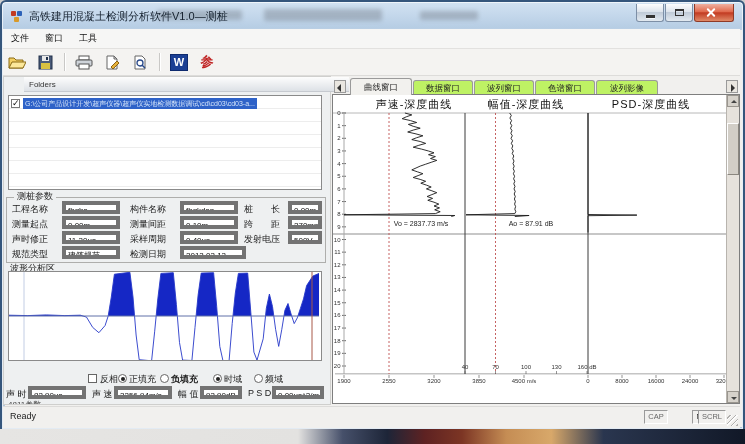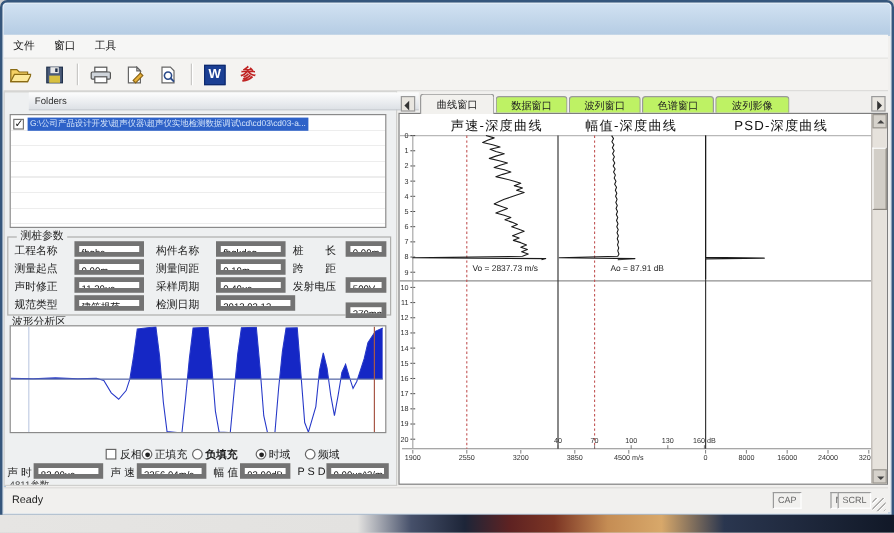--- a/index.html
+++ b/index.html
@@ -83,20 +83,43 @@
         background:repeating-linear-gradient(135deg,transparent 0 2px,#b0afad 2px 3px,#fdfdfd 3px 4px);}
   
   .desk{position:absolute;left:0;top:429px;width:745px;height:15px;
         background:linear-gradient(90deg,#e6e5e3 0,#e3e2e0 40%,#46506a 46%,#1d2538 52%,#5e2222 57%,#7c3524 62%,#c58d54 68%,#d8a86a 74%,#2a364f 81%,#111827 100%);}
   svg{display:block;font-family:inherit;}
 </style>
 </head>
 <body>
 
 <div class="win">
+  <div class="titlebar">
+    <div class="blob" style="left:155px;top:8px;width:85px;height:10px;"></div>
+    <div class="blob" style="left:262px;top:7px;width:118px;height:12px;"></div>
+    <div class="blob" style="left:418px;top:9px;width:58px;height:9px;"></div>
+    <div class="appicon">
+        <i class="a"></i>
+        <i class="b"></i>
+        <i class="c"></i>
+      </div>
+    <div class="title">高铁建用混凝土检测分析软件V1.0—测桩</div>
+    <div class="capbtns">
+      <div class="capbtn">
+          <div class="glyph-min"></div>
+        </div>
+      <div class="capbtn">
+          <div class="glyph-max"></div>
+        </div>
+      <div class="capbtn close">
+          <div class="glyph-x1"></div>
+          <div class="glyph-x2"></div>
+        </div>
+    </div>
+  </div>
   <div class="client"></div>
 </div>
 
 <div class="menubar">
   <span class="menuitem">文件</span>
   <span class="menuitem">窗口</span>
   <span class="menuitem">工具</span>
 </div>
 
 <div class="toolbar">
@@ -164,21 +187,21 @@
 <div class="lbl" style="left:130px;top:203px;">构件名称</div>
 <div class="fld" style="left:180px;top:201px;width:58px;">fhgkdsg</div>
 <div class="lbl" style="left:244px;top:203px;">桩　　长</div>
 <div class="fld" style="left:288px;top:201px;width:34px;">0.00m</div>
 
 <div class="lbl" style="left:12px;top:218px;">测量起点</div>
 <div class="fld" style="left:62px;top:216px;width:58px;">0.00m</div>
 <div class="lbl" style="left:130px;top:218px;">测量间距</div>
 <div class="fld" style="left:180px;top:216px;width:58px;">0.10m</div>
 <div class="lbl" style="left:244px;top:218px;">跨　　距</div>
-<div class="fld" style="left:288px;top:216px;width:34px;margin-top:36px;">270mm</div>
+<div class="fld" style="left:288px;top:216px;width:34px;">270mm</div>
 
 <div class="lbl" style="left:12px;top:233px;">声时修正</div>
 <div class="fld" style="left:62px;top:231px;width:58px;">11.30us</div>
 <div class="lbl" style="left:130px;top:233px;">采样周期</div>
 <div class="fld" style="left:180px;top:231px;width:58px;">0.40us</div>
 <div class="lbl" style="left:244px;top:233px;">发射电压</div>
 <div class="fld" style="left:288px;top:231px;width:34px;">500V</div>
 
 <div class="lbl" style="left:12px;top:248px;">规范类型</div>
 <div class="fld" style="left:62px;top:246px;width:58px;">建筑规范</div>

